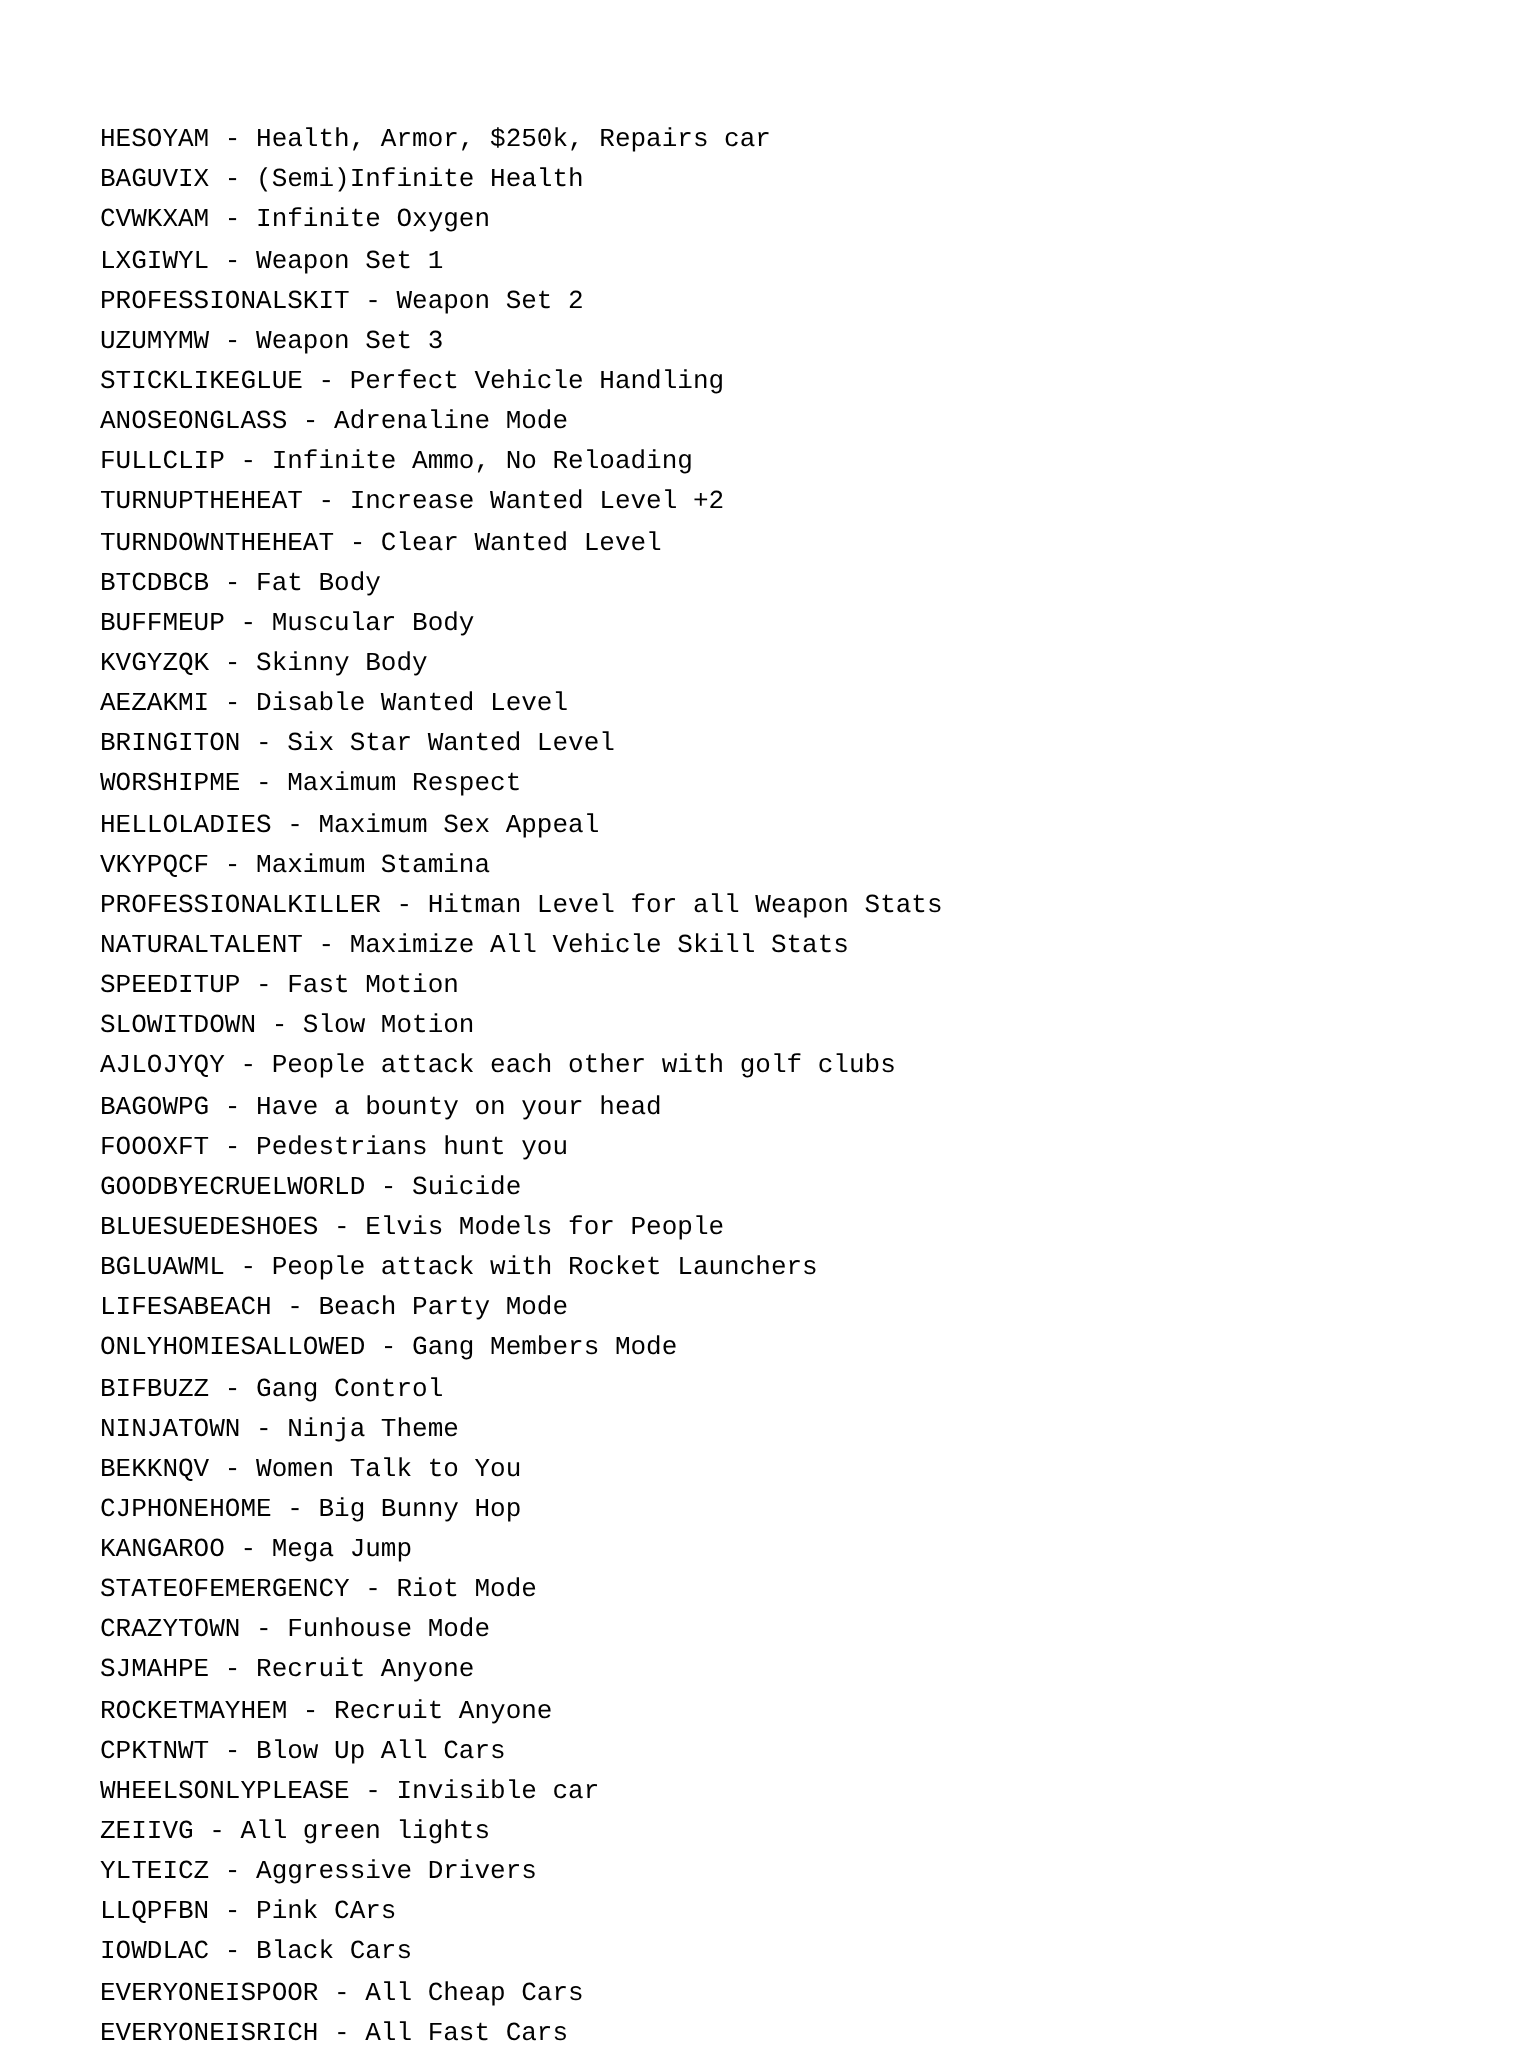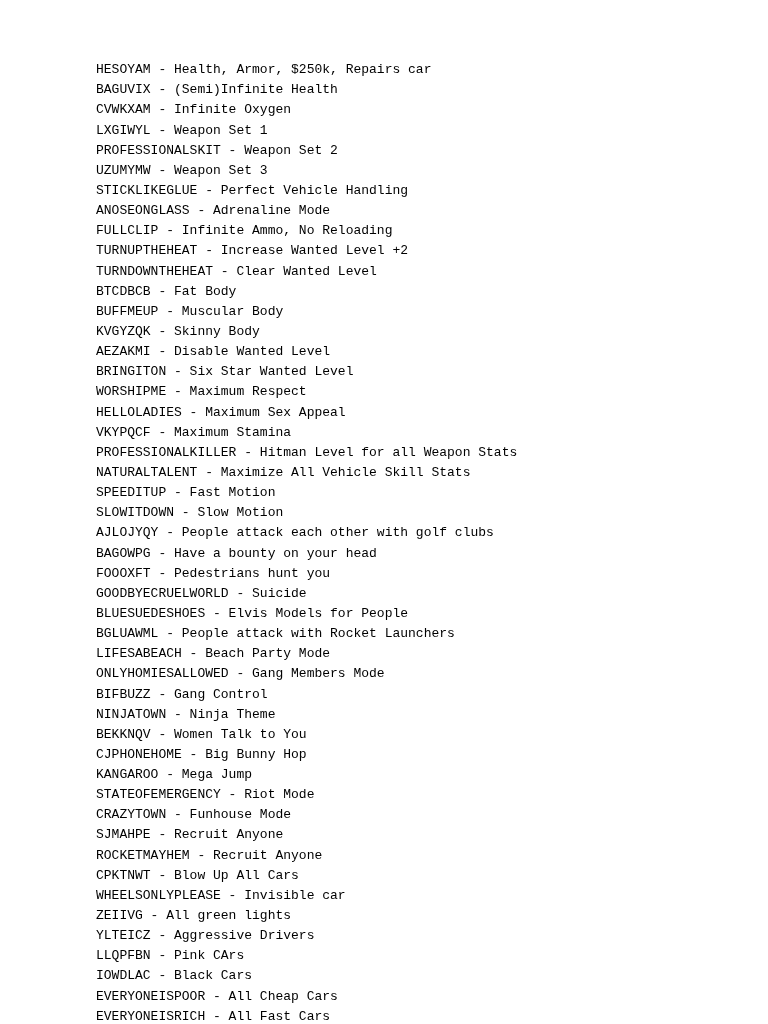--- a/index.html
+++ b/index.html
@@ -16,20 +16,19 @@
       line-height: 1.55;
       width: 768px;
       min-height: 1024px;
     }
     .cheat-list {
       white-space: pre-wrap;
       word-break: break-word;
     }
     .cheat-line {
       display: block;
-      margin-left: 46px;
     }
   </style>
 </head>
 <body>
 
 <div class="cheat-list">
 <span class="cheat-line">HESOYAM - Health, Armor, $250k, Repairs car</span><span class="cheat-line">BAGUVIX - (Semi)Infinite Health</span><span class="cheat-line">CVWKXAM - Infinite Oxygen</span><span class="cheat-line">LXGIWYL - Weapon Set 1</span><span class="cheat-line">PROFESSIONALSKIT - Weapon Set 2</span><span class="cheat-line">UZUMYMW - Weapon Set 3</span><span class="cheat-line">STICKLIKEGLUE - Perfect Vehicle Handling</span><span class="cheat-line">ANOSEONGLASS - Adrenaline Mode</span><span class="cheat-line">FULLCLIP - Infinite Ammo, No Reloading</span><span class="cheat-line">TURNUPTHEHEAT - Increase Wanted Level +2</span><span class="cheat-line">TURNDOWNTHEHEAT - Clear Wanted Level</span><span class="cheat-line">BTCDBCB - Fat Body</span><span class="cheat-line">BUFFMEUP - Muscular Body</span><span class="cheat-line">KVGYZQK - Skinny Body</span><span class="cheat-line">AEZAKMI - Disable Wanted Level</span><span class="cheat-line">BRINGITON - Six Star Wanted Level</span><span class="cheat-line">WORSHIPME - Maximum Respect</span><span class="cheat-line">HELLOLADIES - Maximum Sex Appeal</span><span class="cheat-line">VKYPQCF - Maximum Stamina</span><span class="cheat-line">PROFESSIONALKILLER - Hitman Level for all Weapon Stats</span><span class="cheat-line">NATURALTALENT - Maximize All Vehicle Skill Stats</span><span class="cheat-line">SPEEDITUP - Fast Motion</span><span class="cheat-line">SLOWITDOWN - Slow Motion</span><span class="cheat-line">AJLOJYQY - People attack each other with golf clubs</span><span class="cheat-line">BAGOWPG - Have a bounty on your head</span><span class="cheat-line">FOOOXFT - Pedestrians hunt you</span><span class="cheat-line">GOODBYECRUELWORLD - Suicide</span><span class="cheat-line">BLUESUEDESHOES - Elvis Models for People</span><span class="cheat-line">BGLUAWML - People attack with Rocket Launchers</span><span class="cheat-line">LIFESABEACH - Beach Party Mode</span><span class="cheat-line">ONLYHOMIESALLOWED - Gang Members Mode</span><span class="cheat-line">BIFBUZZ - Gang Control</span><span class="cheat-line">NINJATOWN - Ninja Theme</span><span class="cheat-line">BEKKNQV - Women Talk to You</span><span class="cheat-line">CJPHONEHOME - Big Bunny Hop</span><span class="cheat-line">KANGAROO - Mega Jump</span><span class="cheat-line">STATEOFEMERGENCY - Riot Mode</span><span class="cheat-line">CRAZYTOWN - Funhouse Mode</span><span class="cheat-line">SJMAHPE - Recruit Anyone</span><span class="cheat-line">ROCKETMAYHEM - Recruit Anyone</span><span class="cheat-line">CPKTNWT - Blow Up All Cars</span><span class="cheat-line">WHEELSONLYPLEASE - Invisible car</span><span class="cheat-line">ZEIIVG - All green lights</span><span class="cheat-line">YLTEICZ - Aggressive Drivers</span><span class="cheat-line">LLQPFBN - Pink CArs</span><span class="cheat-line">IOWDLAC - Black Cars</span><span class="cheat-line">EVERYONEISPOOR - All Cheap Cars</span><span class="cheat-line">EVERYONEISRICH - All Fast Cars</span></div>
 
 </body></html>

